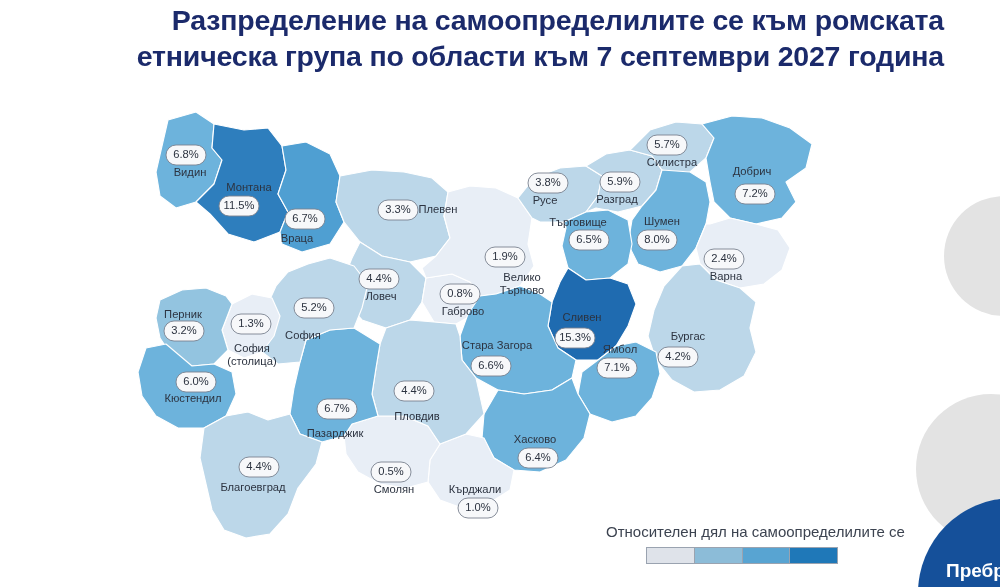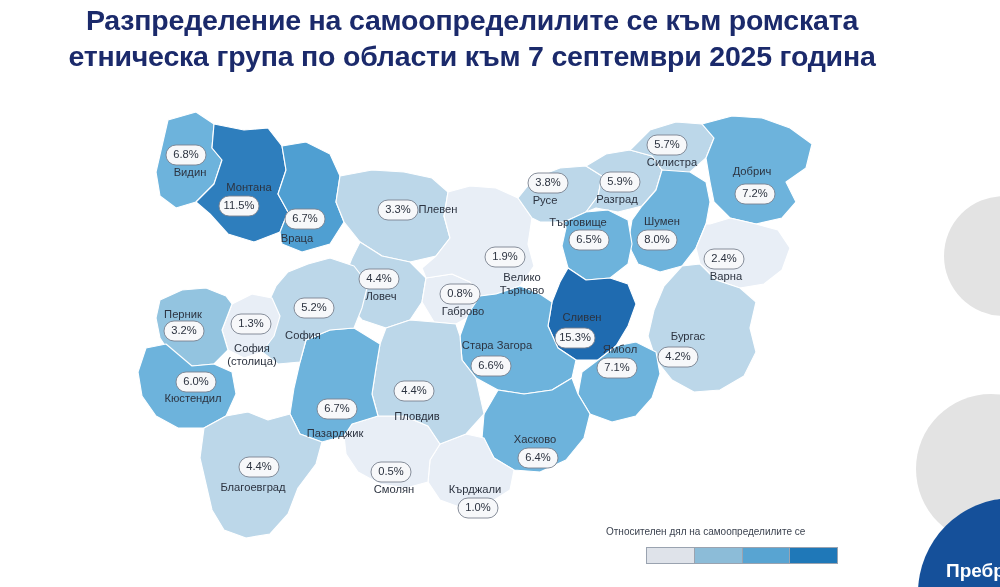--- a/index.html
+++ b/index.html
@@ -15,21 +15,21 @@
     overflow: hidden;
     font-family: "Liberation Sans", sans-serif;
   }
 
   
   #title-block {
     position: absolute;
     left: 0;
     top: 2px;
     width: 944px;
-    text-align: center;
+    text-align: right;
     z-index: 40;
   }
   .title-line {
     font-family: "Liberation Sans", sans-serif;
     font-weight: bold;
     font-size: 28.5px;
     line-height: 36px;
     color: #1b2a6b;
     letter-spacing: -0.2px;
     white-space: nowrap;
@@ -108,21 +108,21 @@
   
   #legend {
     position: absolute;
     left: 606px;
     top: 524px;
     width: 272px;
     z-index: 20;
   }
   .legend-caption {
     font-family: "Liberation Sans", sans-serif;
-    font-size: 10px;
+    font-size: 15px;
     color: #3c4350;
     text-align: left;
     line-height: 15px;
     white-space: nowrap;
   }
   #legend-swatches {
     display: flex;
     margin: 8px auto 0 auto;
     width: 192px;
     height: 17px;
@@ -132,21 +132,21 @@
   .swatch { flex: 1 1 0; height: 100%; }
   .swatch + .swatch { border-left: 1px solid #9aa3b0; }
 </style>
 </head>
 <body>
 
 <div id="page">
 
   <div id="title-block">
     <div class="title-line">Разпределение на самоопределилите се към ромската</div>
-    <div class="title-line">етническа група по области към 7 септември 2025 година</div>
+    <div class="title-line">етническа група по области към 7 септември 2027 година</div>
   </div>
 
   <div class="deco-circle" id="deco-circle-top"></div>
   <div class="deco-circle" id="deco-circle-mid"></div>
   <div id="brand-badge">
     <div id="brand-label">Преброя</div>
   </div>
 
   <div id="map-wrap">
     <svg id="bg-map" width="1000" height="470" viewBox="0 0 1000 470" xmlns="http://www.w3.org/2000/svg">

